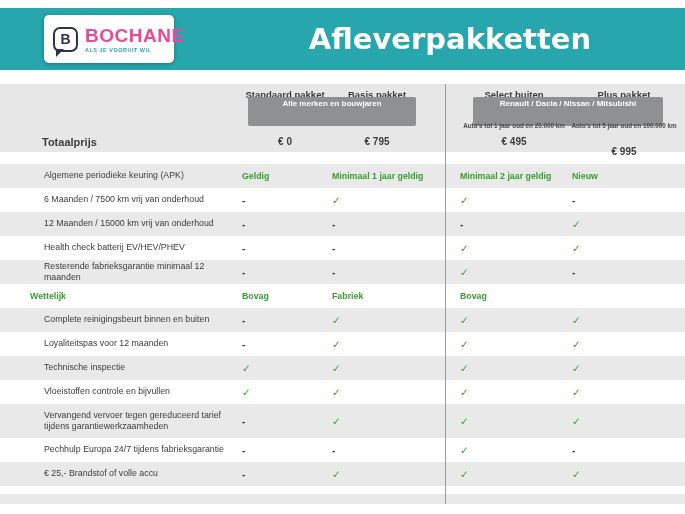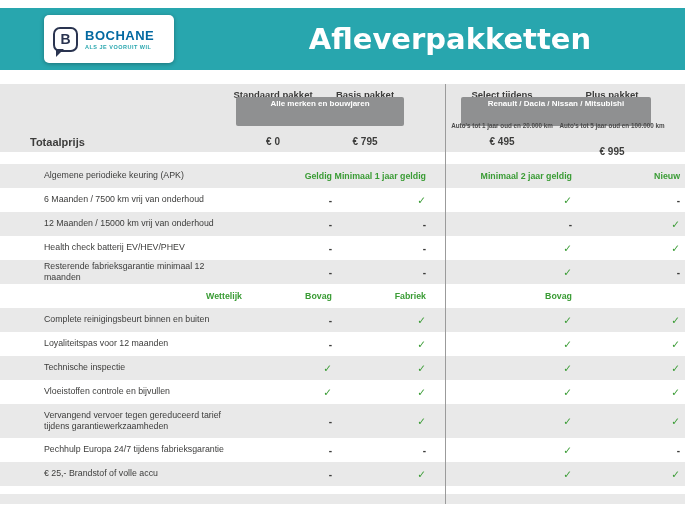--- a/index.html
+++ b/index.html
@@ -34,42 +34,42 @@
     font-weight: bold; font-size: 14px;
     display: flex; align-items: center; justify-content: center;
     position: relative;
   }
   .logo-icon::after {
     content: ""; position: absolute; left: 1px; bottom: -7px;
     border: 4px solid transparent;
     border-top-color: #2a3450; border-left-color: #2a3450;
   }
   .logo-name {
-    font-size: 13px; font-weight: bold; color: #0369a1;
+    font-size: 19px; font-weight: bold; color: #ec4899;
     letter-spacing: .5px; line-height: 1;
   }
   .logo-tagline {
     font-size: 5.5px; font-weight: bold; color: #28a6ae;
     letter-spacing: .5px; margin-top: 2px;
   }
   .title {
     position: absolute; left: 215px; right: 0; top: 0; height: 48px;
     line-height: 62px; margin: 0; text-align: center;
     color: #ffffff; font-size: 29px; font-weight: bold;
     font-family: "DejaVu Sans", sans-serif;
   }
 
   
   .thead {
     position: absolute; top: 84px; left: 0; right: 0; height: 68px;
     background: #e7e7e7;
     display: grid;
     grid-template-columns: 212px 90px 94px 34px 112px 108px;
     grid-template-rows: 20px 15px 12px 21px;
-    padding-left: 16px;
+    padding-left: 28px;
     align-items: center;
   }
   .h-col { font-size: 9.5px; font-weight: bold; text-align: center; grid-row: 1; }
   .h-std    { grid-column: 2; }
   .h-basis  { grid-column: 3; }
   .h-select { grid-column: 5; }
   .h-plus   { grid-column: 6; }
   .badge {
     grid-row: 2; height: 29px; line-height: 13px;
     background: #8f9091; color: #fff;
@@ -96,21 +96,21 @@
     background: #ffffff;
   }
   .trow.alt { background: #e9e9e9; }
   .trow.tall { min-height: 34px; }
   .trow > :nth-child(1) { grid-column: 1; grid-row: 1; }
   .trow > :nth-child(2) { grid-column: 2; grid-row: 1; }
   .trow > :nth-child(3) { grid-column: 3; grid-row: 1; }
   .trow > :nth-child(4) { grid-column: 5; grid-row: 1; }
   .trow > :nth-child(5) { grid-column: 6; grid-row: 1; }
   .cell.label { font-size: 8.8px; padding-left: 14px; padding-right: 6px; line-height: 1.3; }
-  .cell.val { text-align: right; }
+  .cell.val { text-align: left; }
   .val.check { color: #3a9c35; font-size: 10.5px; }
   .val.dash  { color: #3c3c3b; font-size: 10px; font-weight: bold; }
   .val.text-green { color: #3a9c35; font-size: 8.8px; font-weight: bold; }
 
   
   .vdivider {
     position: absolute; left: 445px; top: 84px;
     width: 1px; height: 420px; background: #9b9b9b;
   }
   .bottom-strip {
@@ -132,21 +132,21 @@
         <div class="logo-name">BOCHANE</div>
         <div class="logo-tagline">ALS JE VOORUIT WIL</div>
       </div>
     </div>
     <h1 class="title">Afleverpakketten</h1>
   </header>
 
   <section class="thead">
     <div class="h-col h-std">Standaard pakket</div>
     <div class="h-col h-basis">Basis pakket</div>
-    <div class="h-col h-select">Select tijdens</div>
+    <div class="h-col h-select">Select buiten</div>
     <div class="h-col h-plus">Plus pakket</div>
 
     <div class="badge badge1">Alle merken en bouwjaren</div>
     <div class="badge badge2">Renault / Dacia / Nissan / Mitsubishi</div>
 
     <div class="note note-select">Auto's tot 1 jaar oud en 20.000 km</div>
     <div class="note note-plus">Auto's tot 5 jaar oud en 100.000 km</div>
 
     <div class="total-label">Totaalprijs</div>
     <div class="price p1">€ 0</div>

